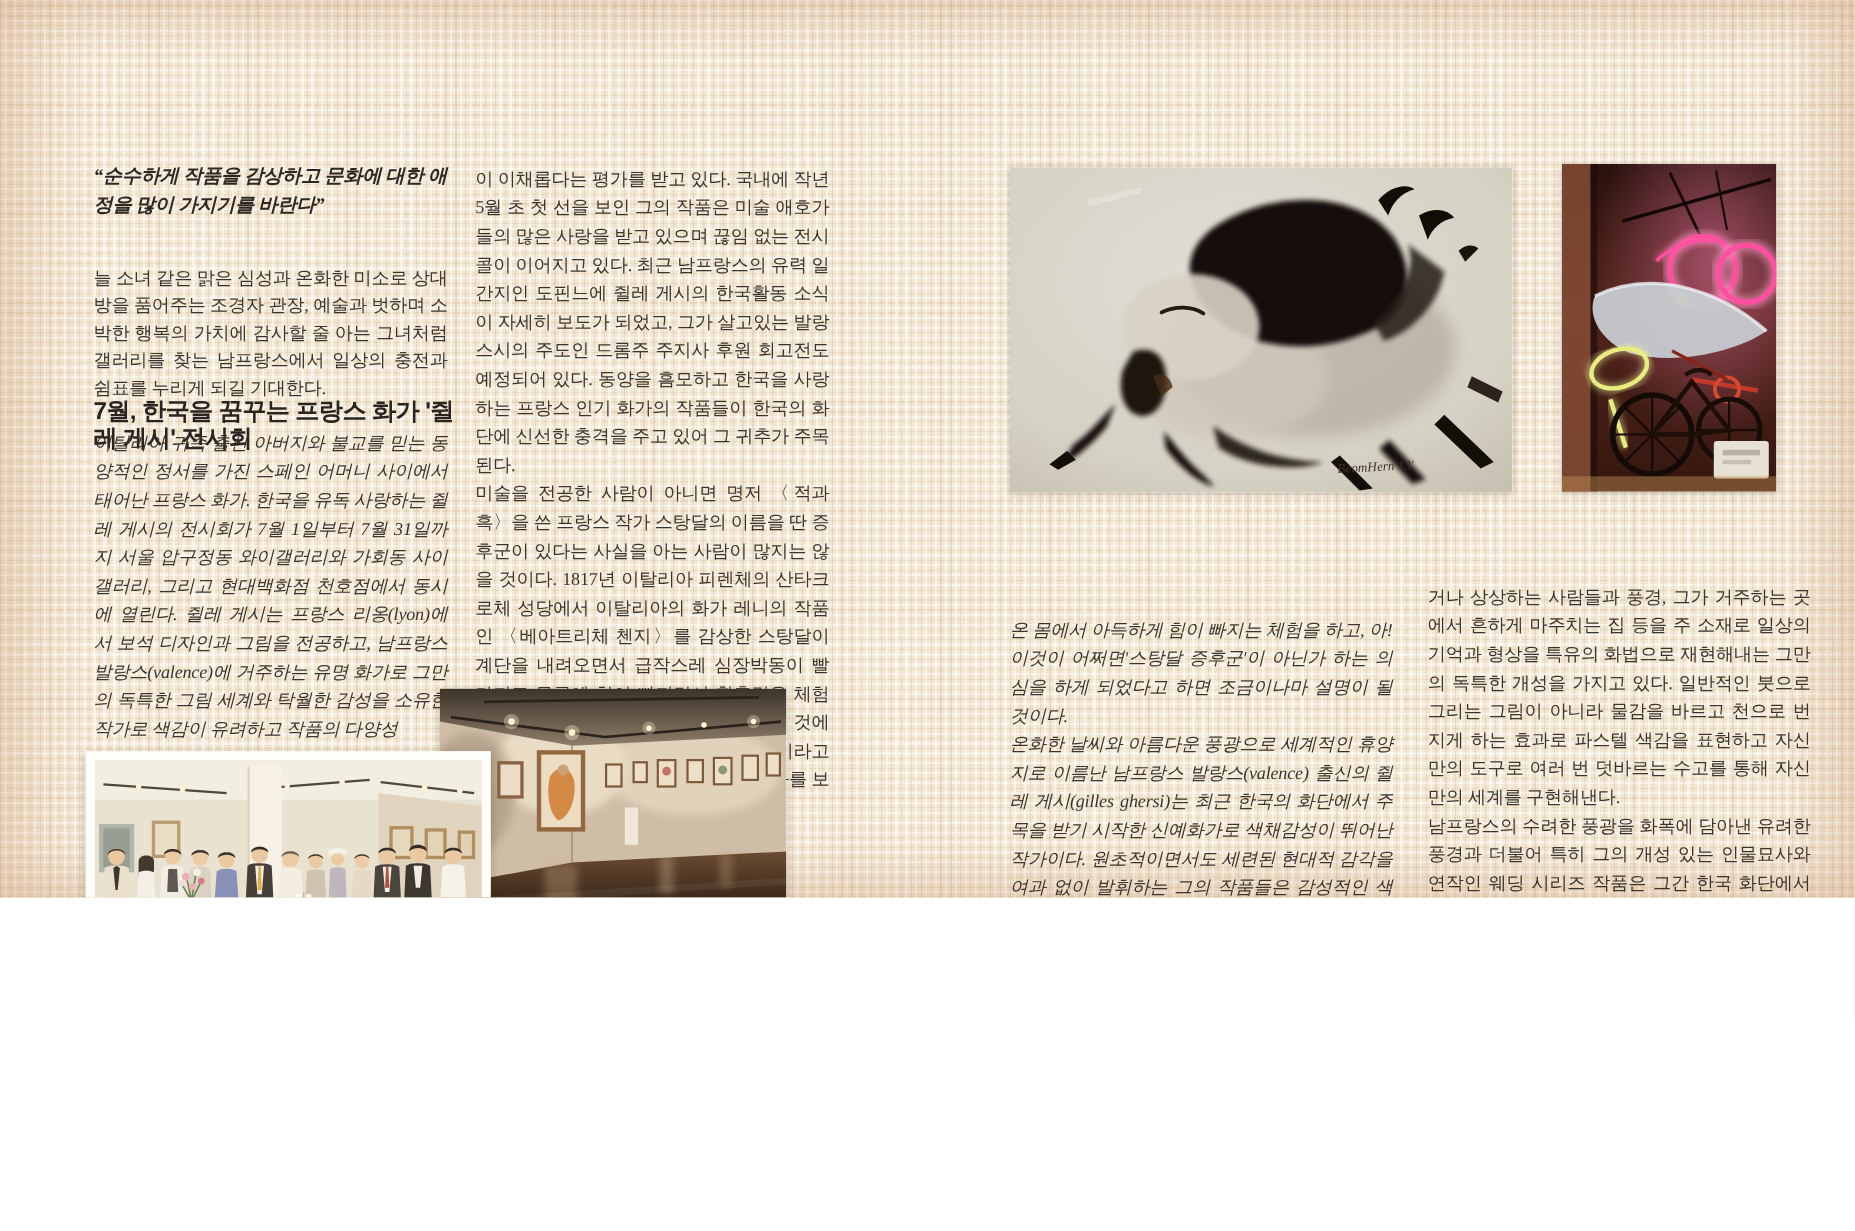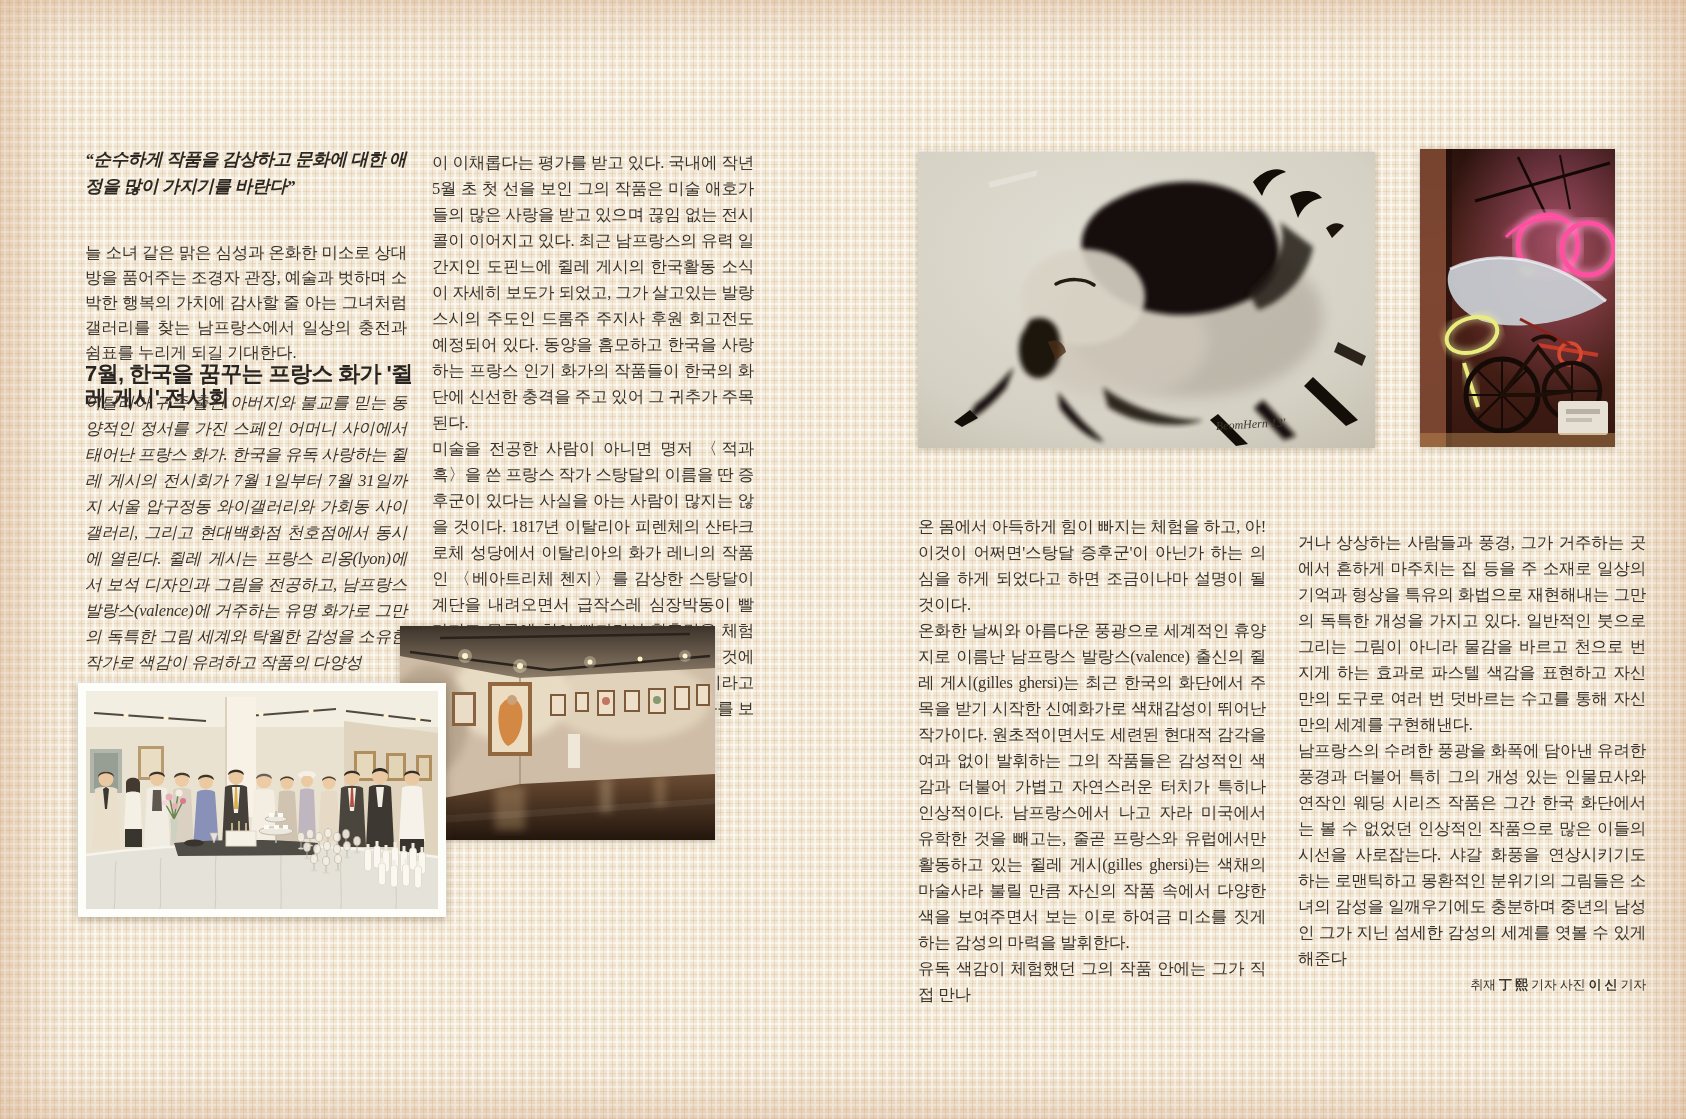--- a/index.html
+++ b/index.html
@@ -1,18 +1,18 @@
 <!DOCTYPE html>
 <html><head>
 <meta charset="utf-8">
 <style>
   html,body{margin:0;padding:0;}
   body{font-family:"Liberation Serif","DejaVu Serif",serif;}
   .spread{
-    position:relative;width:1686px;height:1119px;overflow:hidden;
+    position:relative;width:1686px;height:816px;overflow:hidden;
     background-color:#f2e7d3;
     background-image:
       repeating-linear-gradient(90deg, rgba(193,152,108,.20) 0 1px, rgba(255,255,255,0) 1px 4px, rgba(255,255,255,.55) 4px 6px, rgba(255,255,255,0) 6px 9px),
       repeating-linear-gradient(0deg, rgba(193,152,108,.18) 0 1px, rgba(255,255,255,0) 1px 4px, rgba(255,255,255,.50) 4px 6px, rgba(255,255,255,0) 6px 9px);
     box-shadow:inset 30px 0 60px rgba(196,140,96,.28), inset -30px 0 60px rgba(196,140,96,.28);
   }
   .abs{position:absolute;}
   .col{
     position:absolute;
     font-size:16.5px;line-height:26px;color:#3b342d;
@@ -55,21 +55,21 @@
 
   <div class="col" style="left:85px;top:390px;width:322px;font-style:italic;">
     <p>이탈리아 귀족 출신 아버지와 불교를 믿는 동양적인 정서를 가진 스페인 어머니 사이에서 태어난 프랑스 화가. 한국을 유독 사랑하는 쥘레 게시의 전시회가 7월 1일부터 7월 31일까지 서울 압구정동 와이갤러리와 가회동 사이갤러리, 그리고 현대백화점 천호점에서 동시에 열린다. 쥘레 게시는 프랑스 리옹(lyon)에서 보석 디자인과 그림을 전공하고, 남프랑스 발랑스(valence)에 거주하는 유명 화가로 그만의 독특한 그림 세계와 탁월한 감성을 소유한 작가로 색감이 유려하고 작품의 다양성</p>
   </div>
 
   <div class="col" style="left:432px;top:150px;width:322px;">
     <p>이 이채롭다는 평가를 받고 있다. 국내에 작년 5월 초 첫 선을 보인 그의 작품은 미술 애호가들의 많은 사랑을 받고 있으며 끊임 없는 전시 콜이 이어지고 있다. 최근 남프랑스의 유력 일간지인 도핀느에 쥘레 게시의 한국활동 소식이 자세히 보도가 되었고, 그가 살고있는 발랑스시의 주도인 드롬주 주지사 후원 회고전도 예정되어 있다. 동양을 흠모하고 한국을 사랑하는 프랑스 인기 화가의 작품들이 한국의 화단에 신선한 충격을 주고 있어 그 귀추가 주목된다.</p>
     <p>미술을 전공한 사람이 아니면 명저 〈적과 흑〉을 쓴 프랑스 작가 스탕달의 이름을 딴 증후군이 있다는 사실을 아는 사람이 많지는 않을 것이다. 1817년 이탈리아 피렌체의 산타크로체 성당에서 이탈리아의 화가 레니의 작품인 〈베아트리체 첸지〉를 감상한 스탕달이 계단을 내려오면서 급작스레 심장박동이 빨라지고 무릎에 힘이 빠지면서 황홀경을 체험했던 순간을 자신의 일기에 기록하였던 것에서 유래한 것으로 이를 '스탕달 증후군'이라고 한다. 남프랑스 화가 쥘레 게시의 인물화를 보면서</p>
   </div>
 
-  <div class="col" style="left:918px;top:514px;width:348px;">
+  <div class="col" style="left:918px;top:560px;width:348px;font-style:italic;">
     <p>온 몸에서 아득하게 힘이 빠지는 체험을 하고, 아! 이것이 어쩌면'스탕달 증후군'이 아닌가 하는 의심을 하게 되었다고 하면 조금이나마 설명이 될 것이다.</p>
     <p>온화한 날씨와 아름다운 풍광으로 세계적인 휴양지로 이름난 남프랑스 발랑스(valence) 출신의 쥘레 게시(gilles ghersi)는 최근 한국의 화단에서 주목을 받기 시작한 신예화가로 색채감성이 뛰어난 작가이다. 원초적이면서도 세련된 현대적 감각을 여과 없이 발휘하는 그의 작품들은 감성적인 색감과 더불어 가볍고 자연스러운 터치가 특히나 인상적이다. 남프랑스에서 나고 자라 미국에서 유학한 것을 빼고는, 줄곧 프랑스와 유럽에서만 활동하고 있는 쥘레 게시(gilles ghersi)는 색채의 마술사라 불릴 만큼 자신의 작품 속에서 다양한 색을 보여주면서 보는 이로 하여금 미소를 짓게 하는 감성의 마력을 발휘한다.</p>
     <p>유독 색감이 체험했던 그의 작품 안에는 그가 직접 만나</p>
   </div>
 
   <div class="col" style="left:1282px;top:530px;width:348px;margin-left:16px;">
     <p>거나 상상하는 사람들과 풍경, 그가 거주하는 곳에서 흔하게 마주치는 집 등을 주 소재로 일상의 기억과 형상을 특유의 화법으로 재현해내는 그만의 독특한 개성을 가지고 있다. 일반적인 붓으로 그리는 그림이 아니라 물감을 바르고 천으로 번지게 하는 효과로 파스텔 색감을 표현하고 자신만의 도구로 여러 번 덧바르는 수고를 통해 자신만의 세계를 구현해낸다.</p>
     <p>남프랑스의 수려한 풍광을 화폭에 담아낸 유려한 풍경과 더불어 특히 그의 개성 있는 인물묘사와 연작인 웨딩 시리즈 작품은 그간 한국 화단에서는 볼 수 없었던 인상적인 작품으로 많은 이들의 시선을 사로잡는다. 샤갈 화풍을 연상시키기도 하는 로맨틱하고 몽환적인 분위기의 그림들은 소녀의 감성을 일깨우기에도 충분하며 중년의 남성인 그가 지닌 섬세한 감성의 세계를 엿볼 수 있게 해준다</p>
     <p class="byline"><span>취재 </span><b>丁 熙</b><span> 기자  사진 </span><b>이 신</b><span> 기자</span></p>
   </div>

